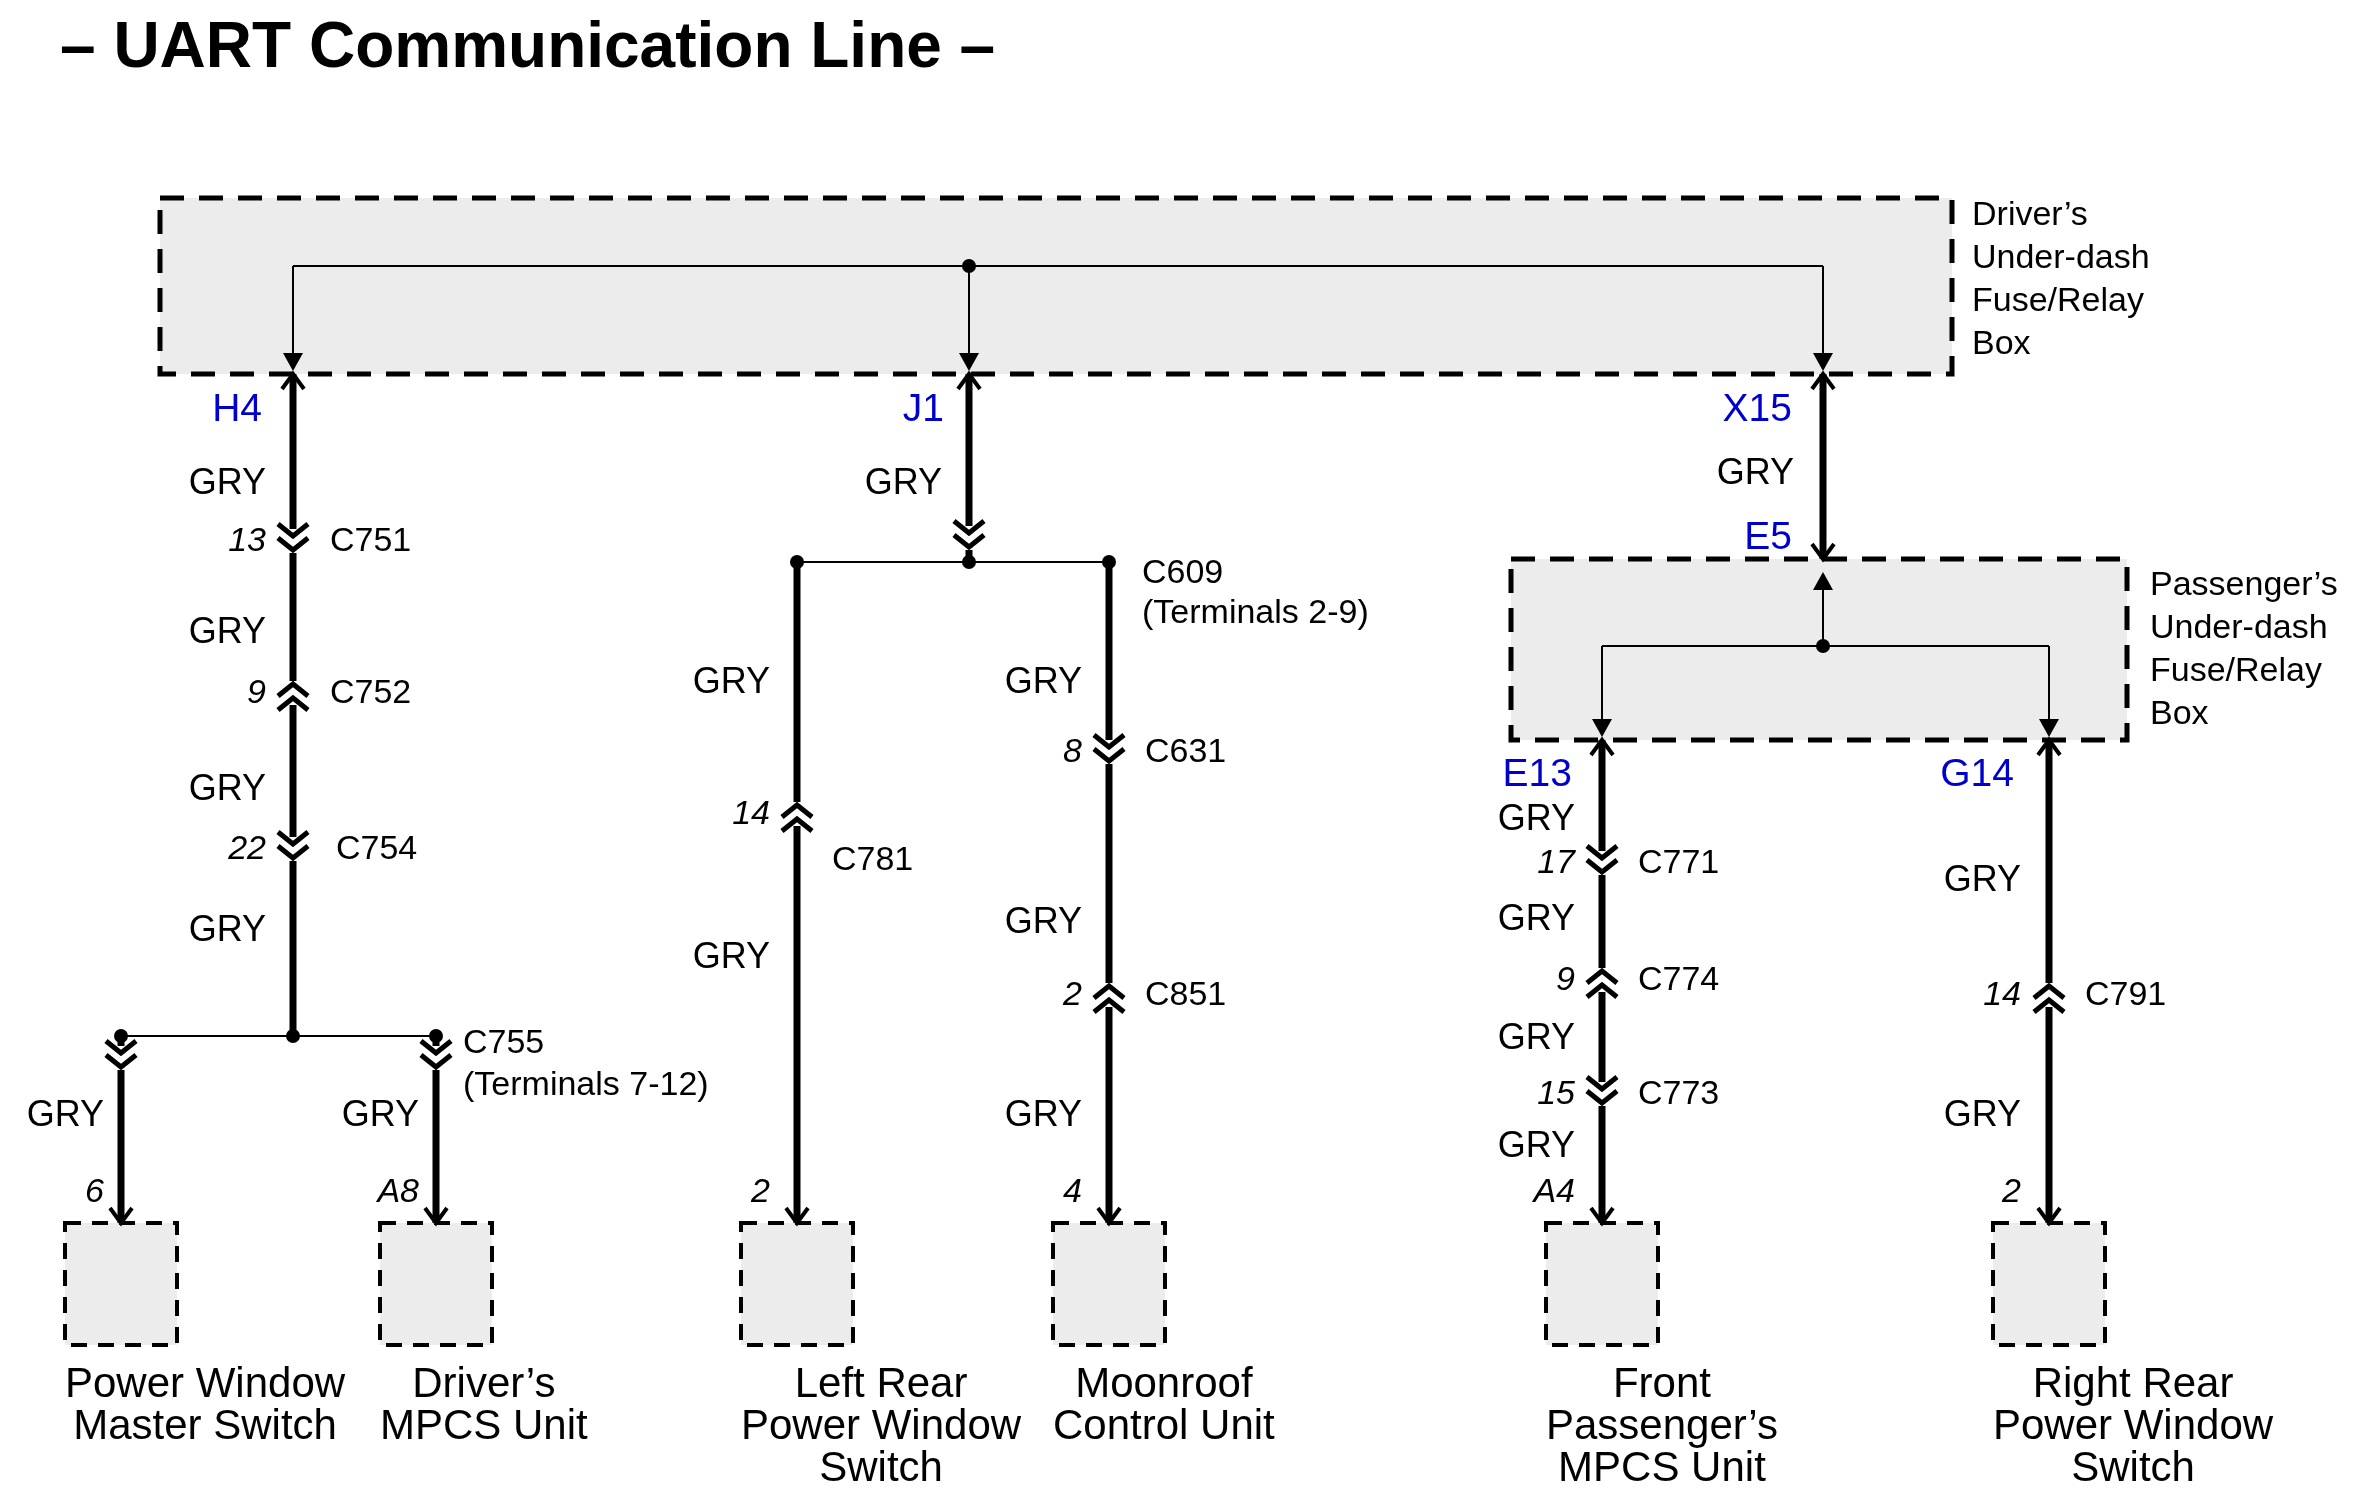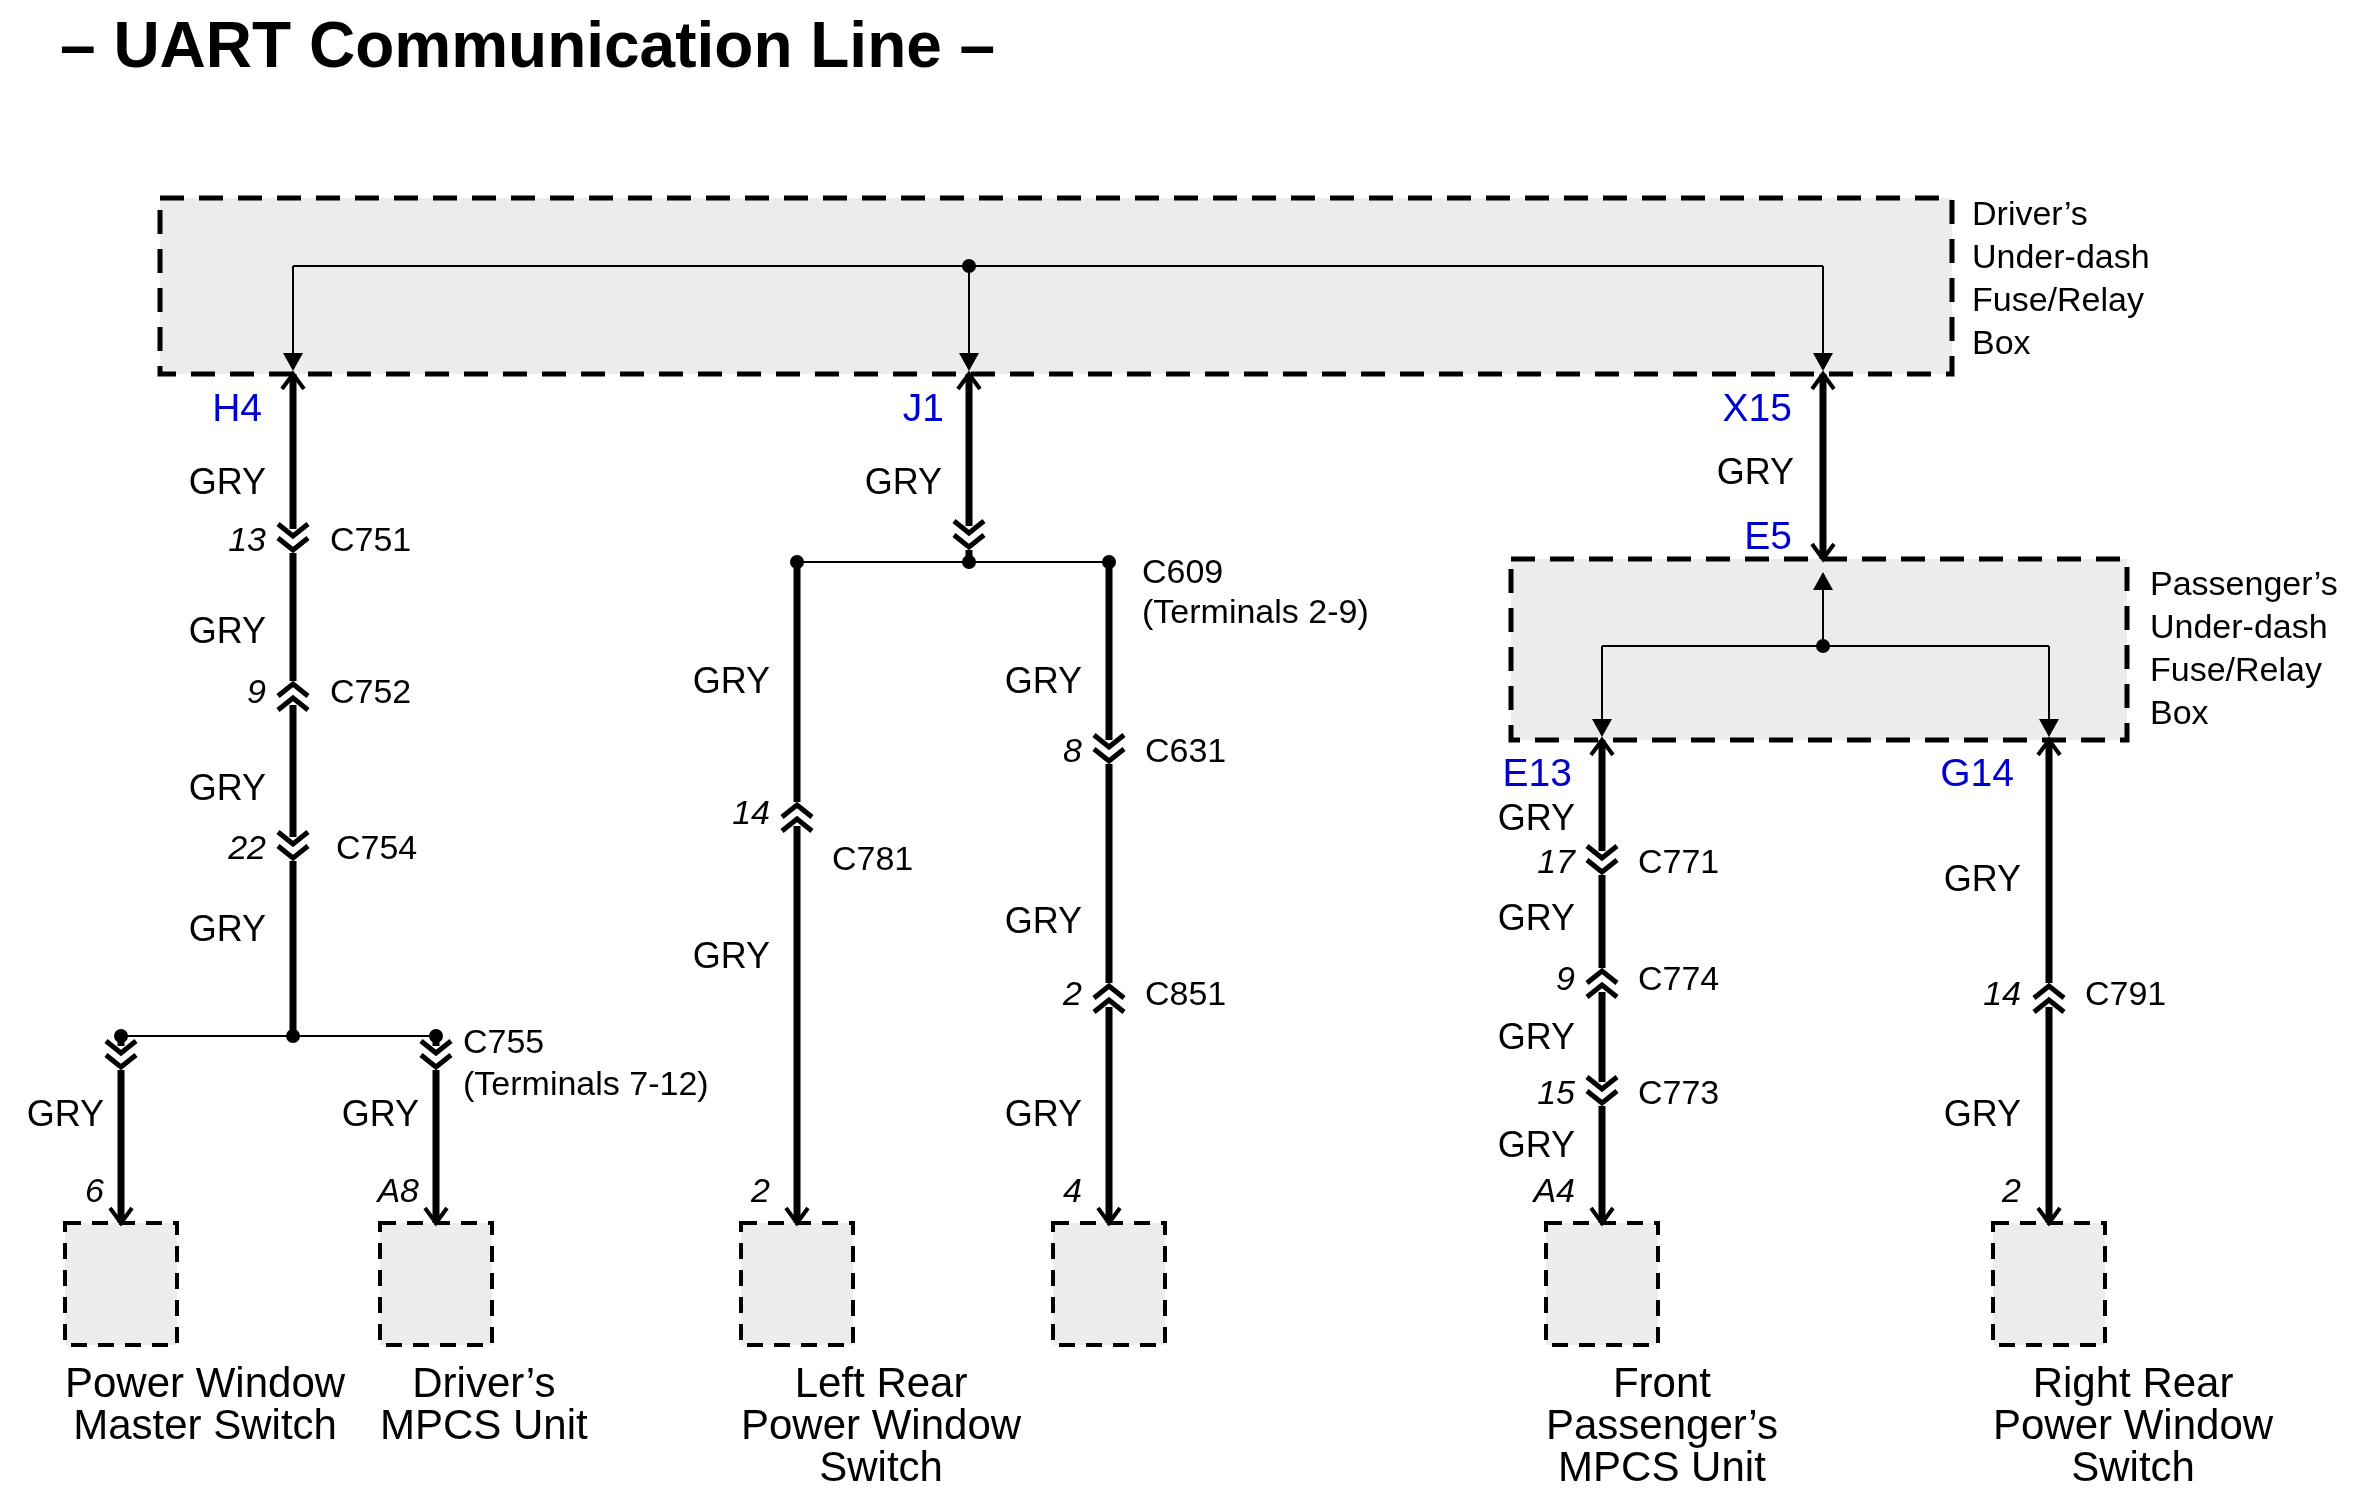--- a/index.html
+++ b/index.html
@@ -276,20 +276,24 @@
   </div>
   <div class="abs comp-label" style="left:380px; top:1362px;">
     <div>Driver’s</div>
     <div>MPCS Unit</div>
   </div>
   <div class="abs comp-label" style="left:741px; top:1362px;">
     <div>Left Rear</div>
     <div>Power Window</div>
     <div>Switch</div>
   </div>
+  <div class="abs comp-label" style="left:1053px; top:1362px;">
+    <div>Moonroof</div>
+    <div>Control Unit</div>
+  </div>
   <div class="abs comp-label" style="left:1546px; top:1362px;">
     <div>Front</div>
     <div>Passenger’s</div>
     <div>MPCS Unit</div>
   </div>
   <div class="abs comp-label" style="left:1993px; top:1362px;">
     <div>Right Rear</div>
     <div>Power Window</div>
     <div>Switch</div>
   </div>

